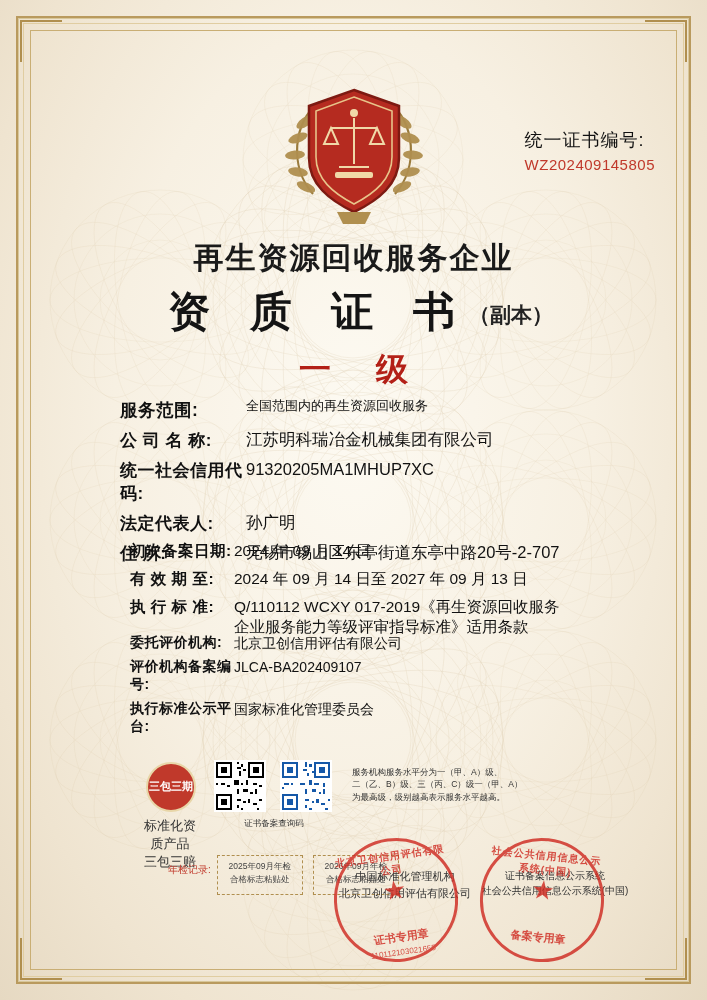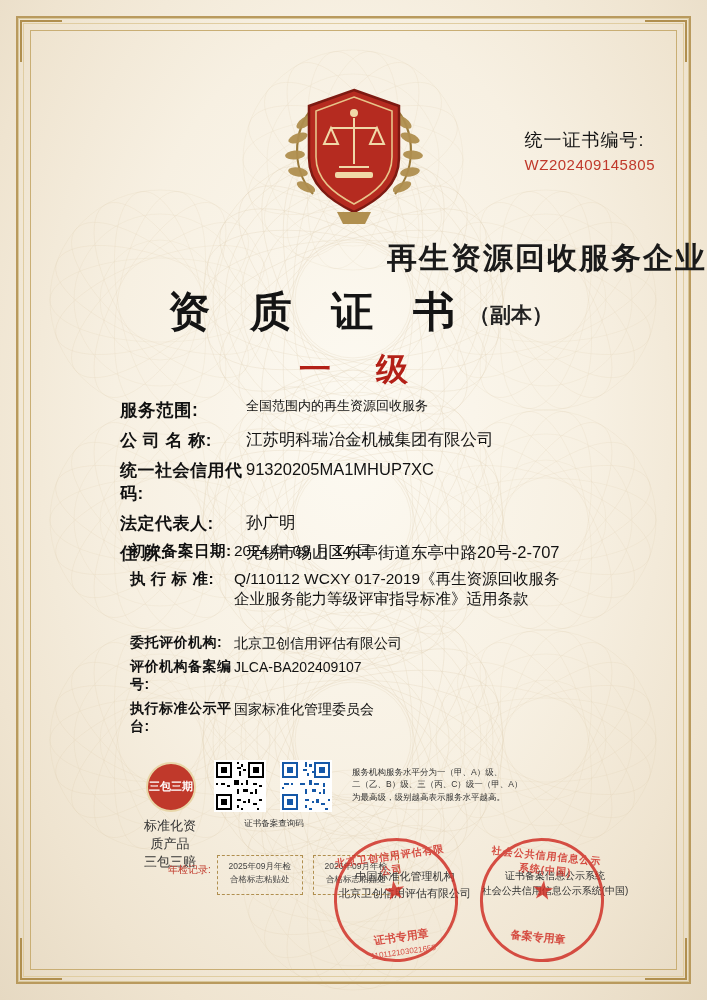--- a/index.html
+++ b/index.html
@@ -57,21 +57,21 @@
   }
   .certno .lbl{
     font-size:18px;color:#111;letter-spacing:1px;font-weight:400;
   }
   .certno .val{
     font-size:15px;color:#c0392b;letter-spacing:.5px;margin-top:4px;
   }
 
   
   .t1{
-    position:absolute;left:0;right:0;top:238px;text-align:right;
+    position:absolute;left:0;right:0;top:238px;text-align:center;
     font-size:30px;font-weight:700;color:#1a1a1a;letter-spacing:2px;
   }
   .t2{
     position:absolute;left:0;right:0;top:284px;text-align:center;
     font-size:42px;font-weight:700;color:#141414;letter-spacing:14px;
     text-indent:14px;
   }
   .t2 .sub{
     font-size:21px;letter-spacing:0px;font-weight:700;color:#222;
     vertical-align:middle;
@@ -324,20 +324,24 @@
     <div class="row">
       <div class="k">住        所:</div>
       <div class="v">无锡市锡山区东亭街道东亭中路20号-2-707</div>
     </div>
   </div>
 
   <div class="fields2">
     <div class="row">
       <div class="k">初次备案日期:</div>
       <div class="v">2024 年 09 月 14 日</div>
+    </div>
+    <div class="row">
+      <div class="k">有 效 期 至:</div>
+      <div class="v">2024 年 09 月 14 日至 2027 年 09 月 13 日</div>
     </div>
     <div class="row">
       <div class="k">执 行 标 准:</div>
       <div class="v" style="white-space:pre-line">Q/110112 WCXY 017-2019《再生资源回收服务
 企业服务能力等级评审指导标准》适用条款</div>
     </div>
   </div>
 
   <div class="fields3">
     <div class="row">

